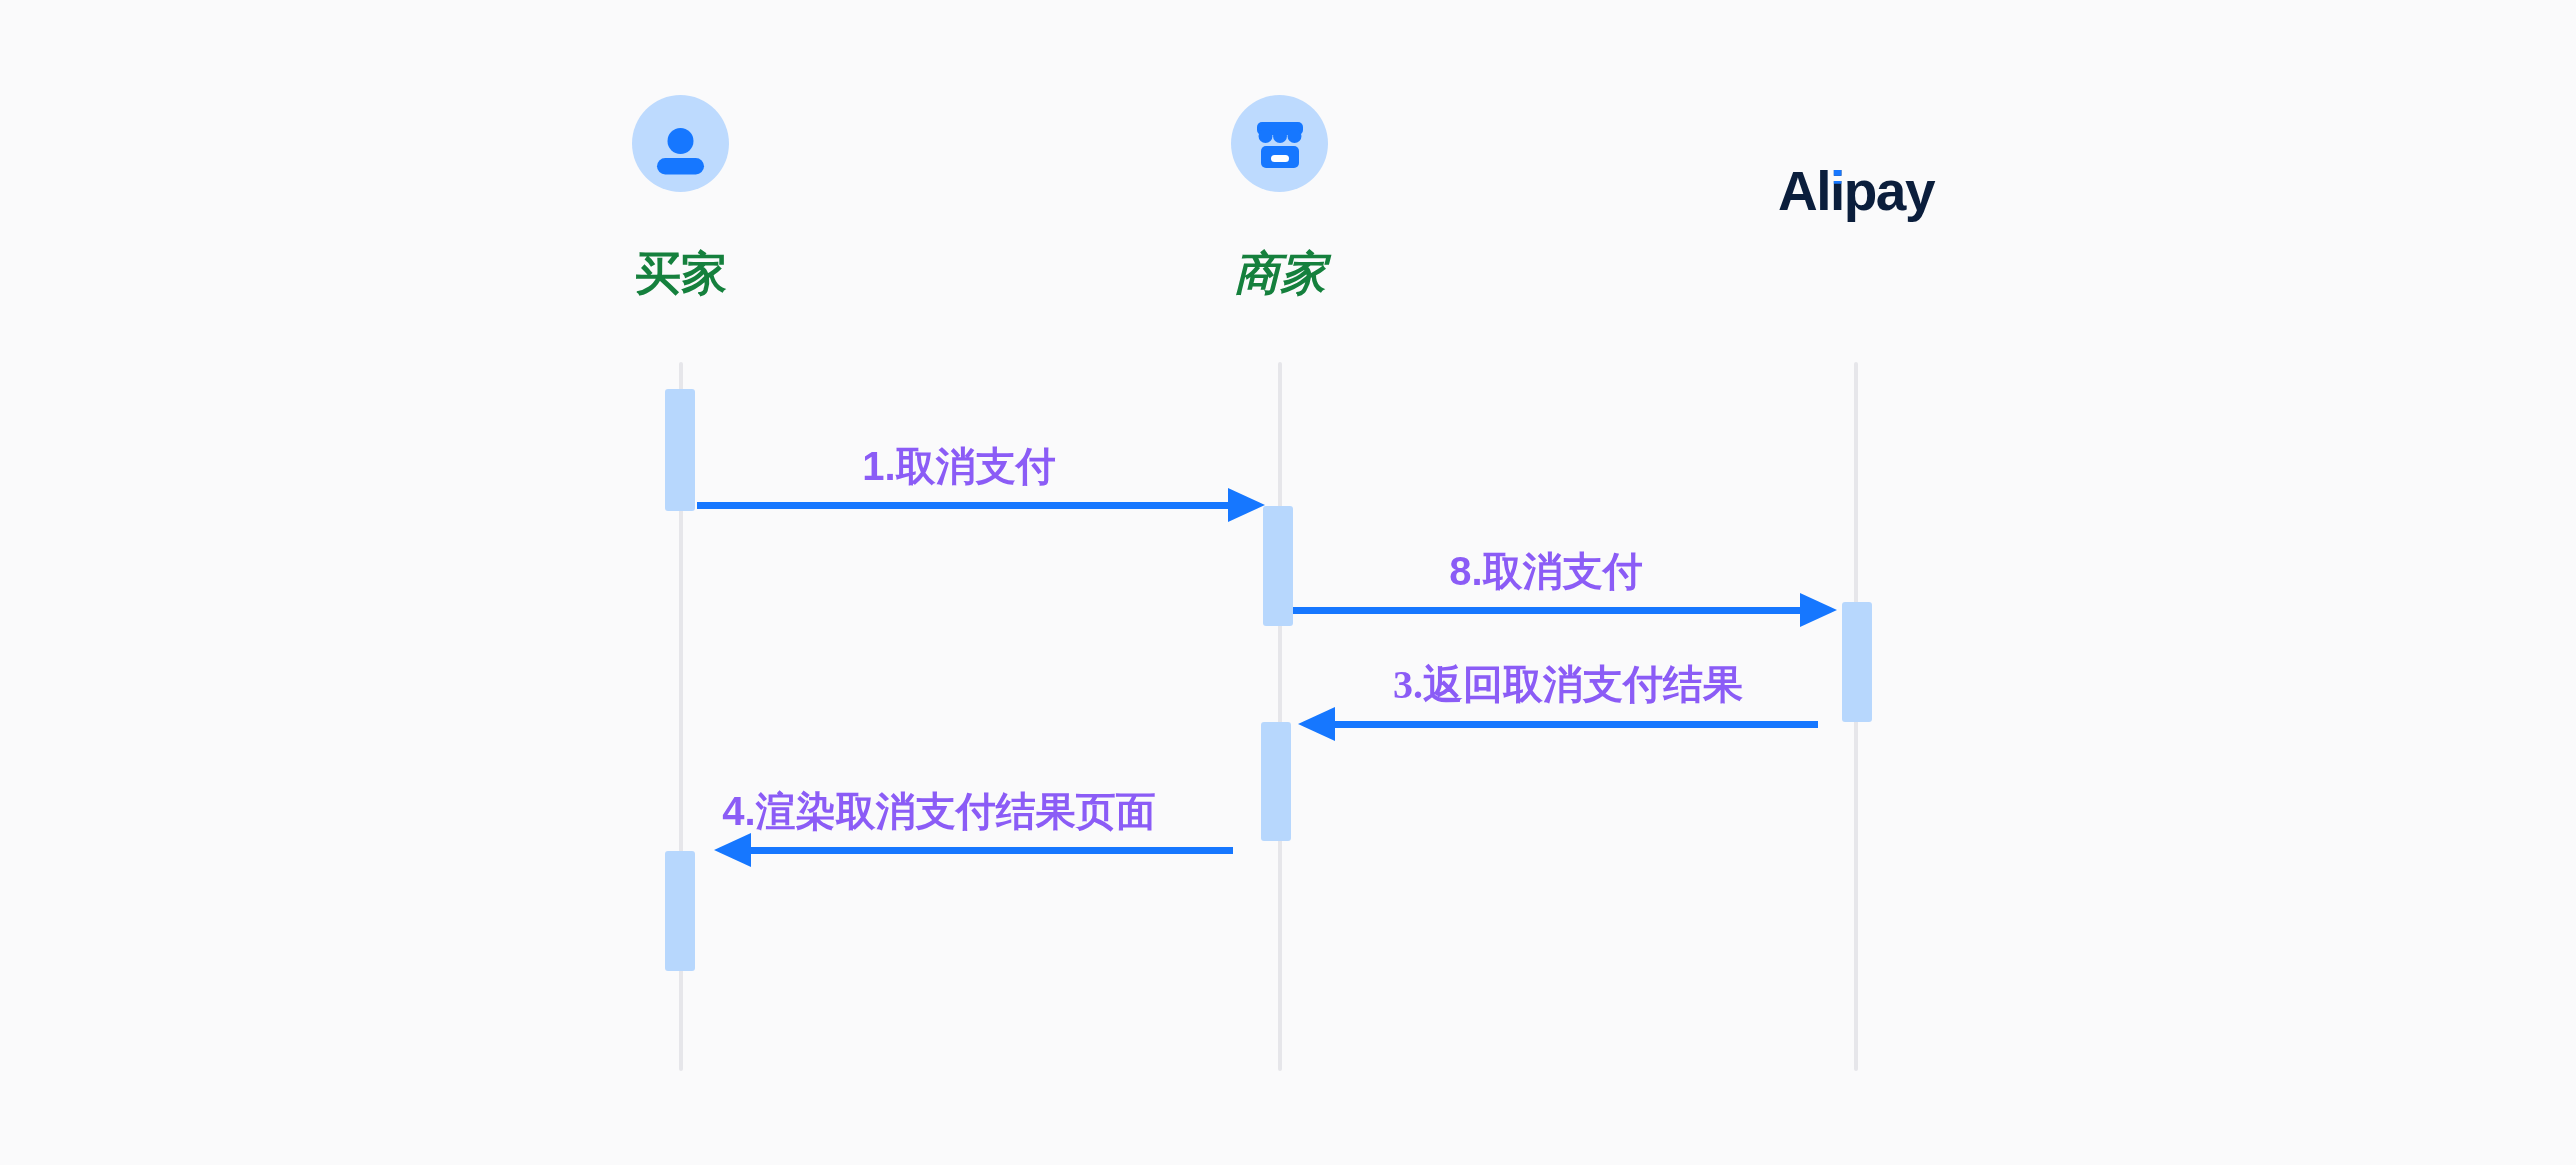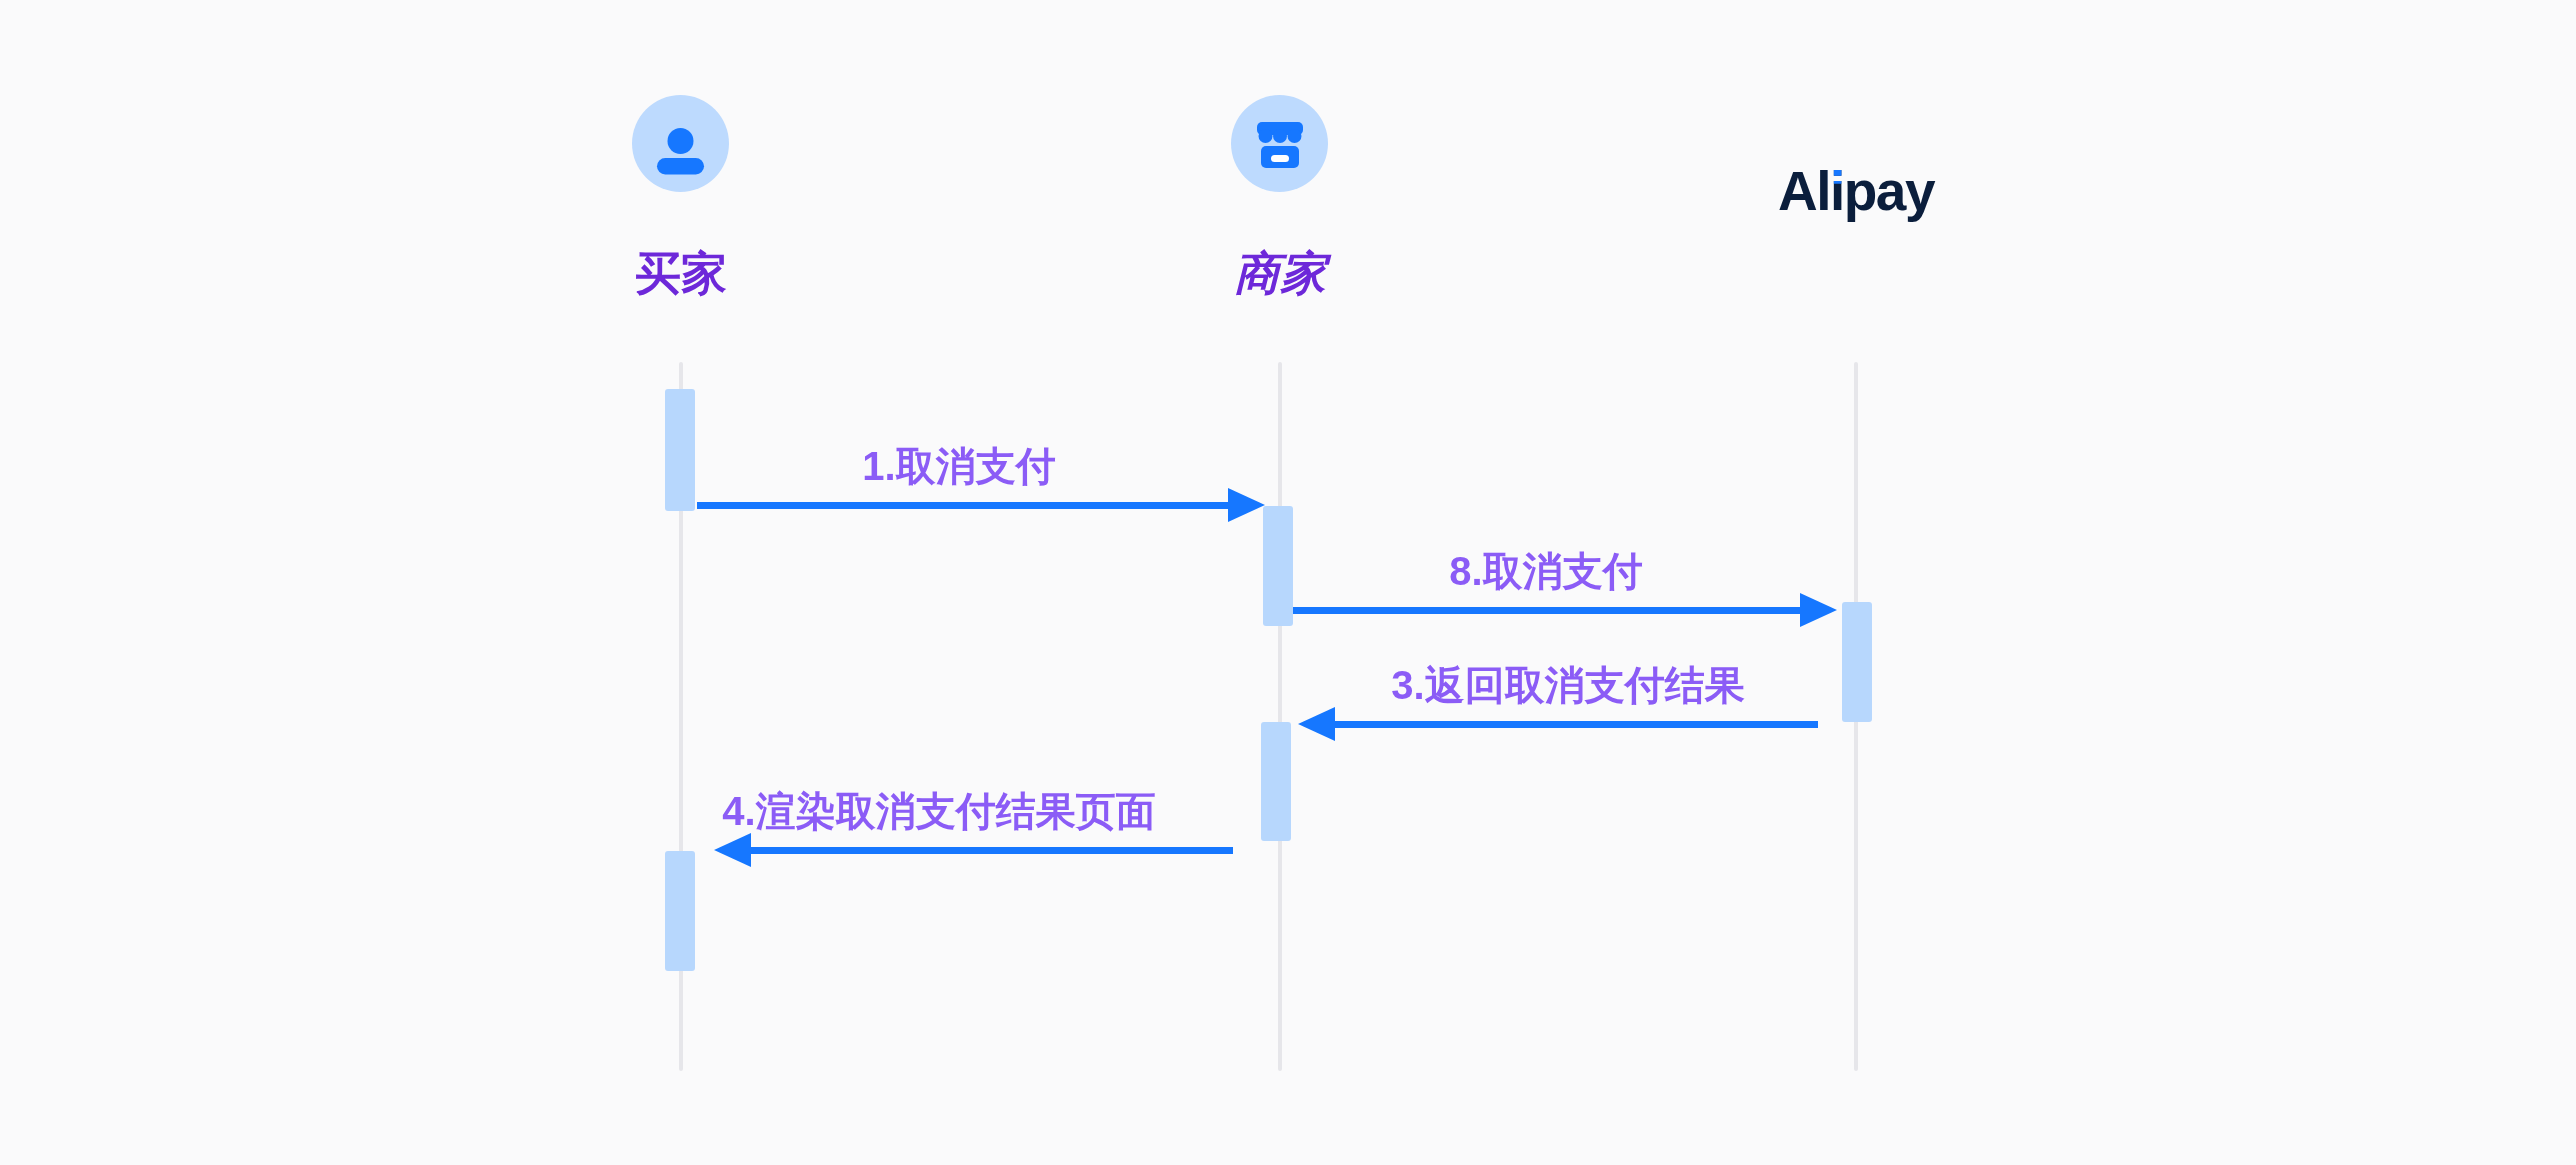--- a/index.html
+++ b/index.html
@@ -8,21 +8,21 @@
     position:relative;width:2576px;height:1165px;
     background:#FAFAFB;overflow:hidden;
   }
   
   .avatar{
     position:absolute;width:97px;height:97px;border-radius:50%;
     background:#BDDAFE;display:flex;align-items:center;justify-content:center;
   }
   .actor-label{
     position:absolute;transform:translateX(-50%);
-    font-size:46px;font-weight:700;color:#6d28d9;white-space:nowrap;
+    font-size:46px;font-weight:700;color:#15803d;white-space:nowrap;
   }
   .logo{
     position:absolute;left:1856px;top:164px;transform:translateX(-50%);
     font-size:55px;font-weight:700;letter-spacing:-1.5px;line-height:1;
     color:#0B1E3C;white-space:nowrap;
   }
   .logo-dot-layer{
     position:absolute;left:0;top:0;color:#1677FF;
     clip-path:inset(0 58% 64% 32%);
     -webkit-clip-path:inset(0 58% 64% 32%);
@@ -94,21 +94,21 @@
   <div class="bar" style="left:665px;top:851px;height:120px;"></div>
 
   <div class="msg-label" style="left:959px;top:442px;">1.取消支付</div>
   <div class="msg-line" style="left:697px;top:502px;width:533px;"></div>
   <div class="head-r" style="left:1228px;top:488px;"></div>
 
   <div class="msg-label" style="left:1546px;top:547px;">8.取消支付</div>
   <div class="msg-line" style="left:1293px;top:607px;width:509px;"></div>
   <div class="head-r" style="left:1800px;top:593px;"></div>
 
-  <div class="msg-label" style="left:1568px;top:661px;">3.返回取消支付结果</div>
+  <div class="msg-label" style="left:1568px;top:661px;font-family:Liberation Serif, serif;">3.返回取消支付结果</div>
   <div class="msg-line" style="left:1333px;top:721px;width:485px;"></div>
   <div class="head-l" style="left:1298px;top:707px;"></div>
 
   <div class="msg-label" style="left:939px;top:787px;">4.渲染取消支付结果页面</div>
   <div class="msg-line" style="left:749px;top:847px;width:484px;"></div>
   <div class="head-l" style="left:714px;top:833px;"></div>
 
 </div>
 
 

